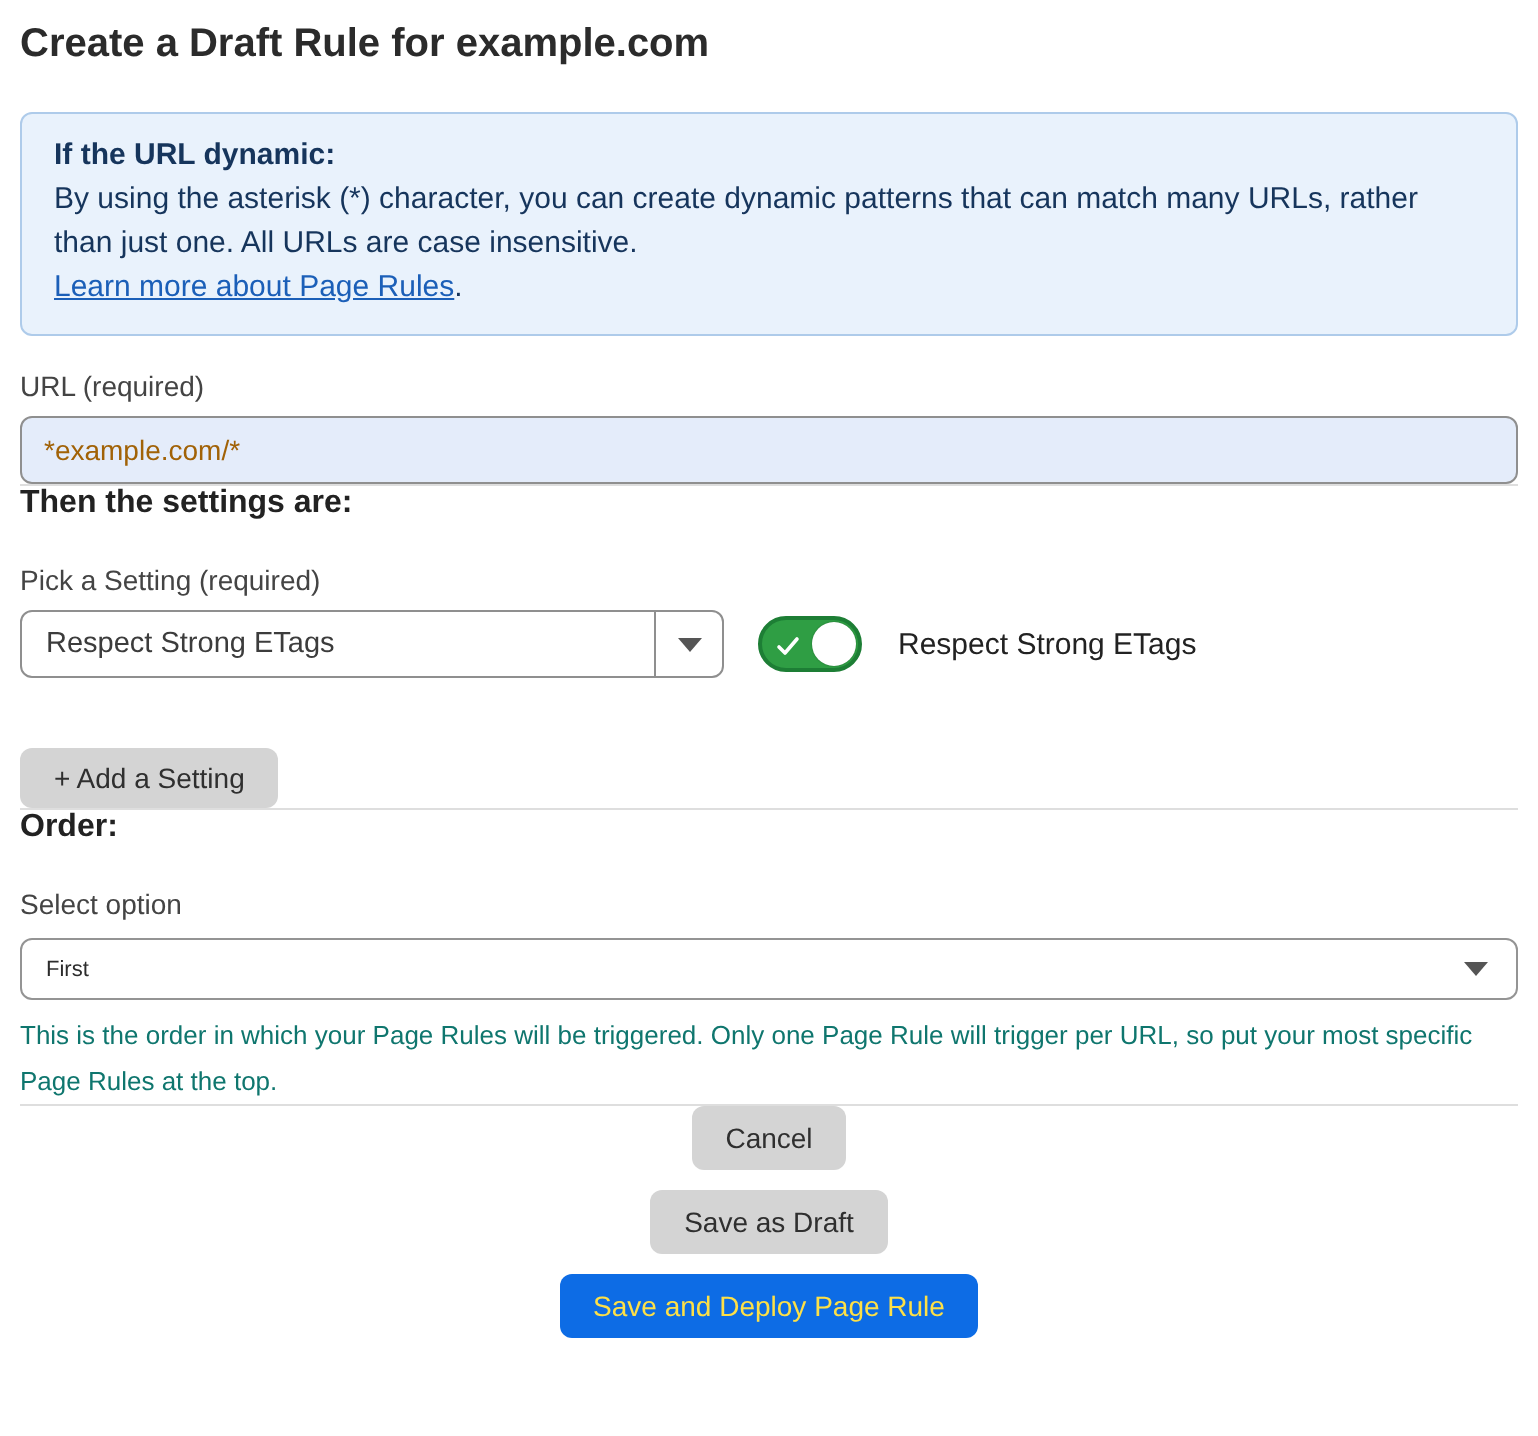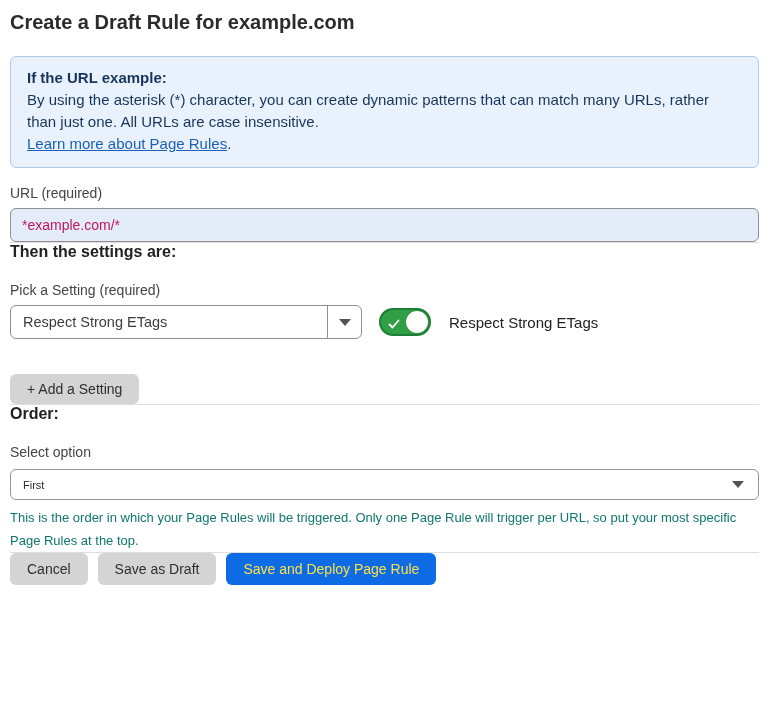--- a/index.html
+++ b/index.html
@@ -58,21 +58,21 @@
   .url-input {
     display: block;
     width: 100%;
     height: 31px;
     background: var(--input-bg);
     border: 1px solid var(--border-gray);
     border-radius: 6px;
     padding: 16px 11px;
     font-family: "Liberation Sans", sans-serif;
     font-size: 14px;
-    color: #be185d;
+    color: #a16207;
     outline: none;
   }
   hr.divider {
     border: none;
     border-top: 1px solid var(--divider);
     margin: 0;
   }
   .divider-1 { margin-top: 39px; margin-bottom: 20px; }
   .divider-2 { margin-top: 13px; margin-bottom: 23px; }
   .divider-3 { margin-top: 20px; margin-bottom: 16px; }
@@ -188,32 +188,33 @@
   .help-text {
     font-size: 13px;
     line-height: 23px;
     color: #0f766e;
     max-width: 744px;
   }
   .footer-actions {
     display: flex;
     align-items: center;
     gap: 10px;
+    flex-direction: column;
   }
   .order-label { margin-bottom: 9px; }
 </style>
 </head>
 <body>
 
 
 
 <h1 class="page-title">Create a Draft Rule for example.com</h1>
 
 <div class="info-box">
-  <div class="info-heading">If the URL example:</div>
+  <div class="info-heading">If the URL dynamic:</div>
   <div class="info-body">By using the asterisk (*) character, you can create dynamic patterns that can match many URLs, rather than just one. All URLs are case insensitive.</div>
   <div>
     <a class="info-link">Learn more about Page Rules</a><span>.</span>
   </div>
 </div>
 
 <div class="field-label">URL (required)</div>
 <input class="url-input" type="text" value="*example.com/*" style="">
 
 <hr class="divider divider-1">

